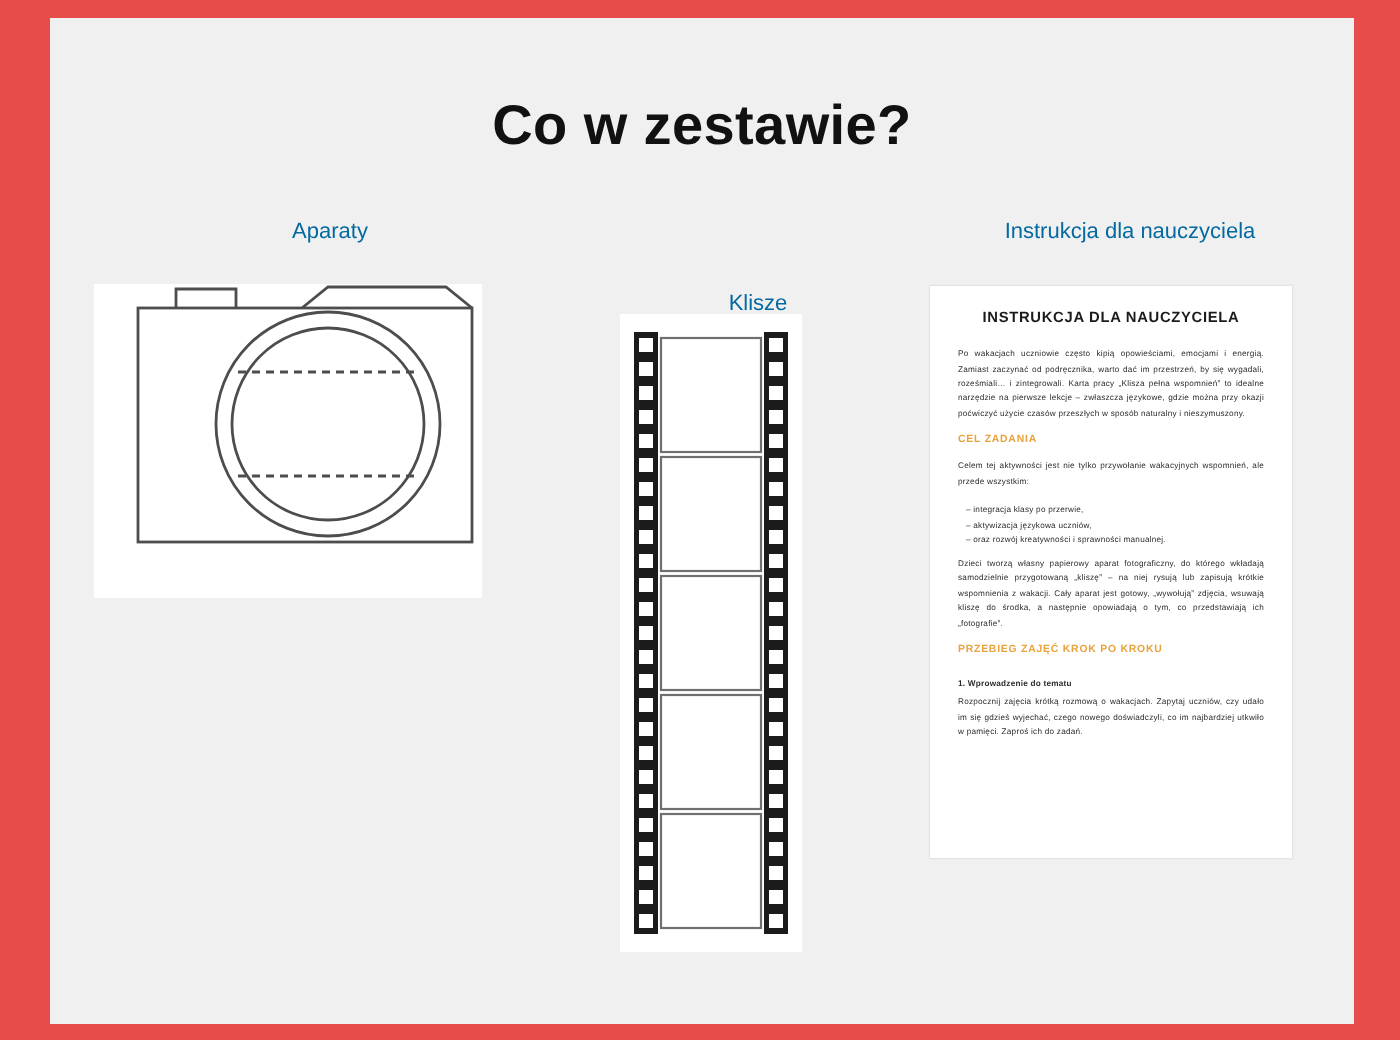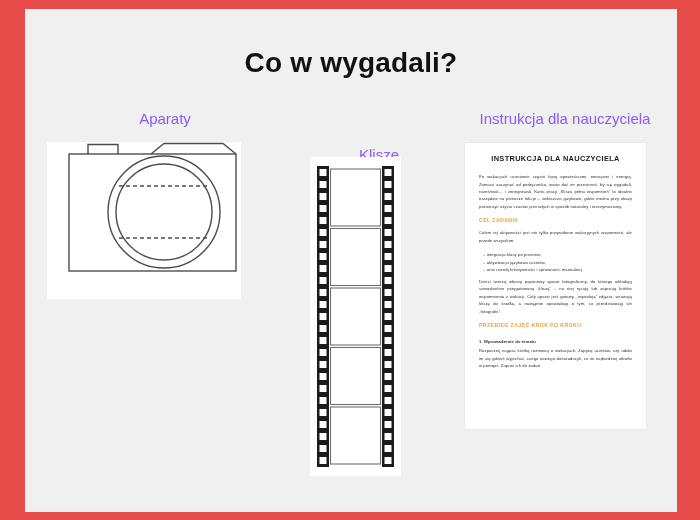--- a/index.html
+++ b/index.html
@@ -37,22 +37,22 @@
     text-align: center;
     font-size: 28px;
     font-weight: bold;
     color: #111111;
     letter-spacing: 0.2px;
   }
   
   .col-label {
     position: absolute;
     top: 101px;
-    font-size: 15px;
-    color: #8b5cf6;
+    font-size: 11px;
+    color: #0369a1;
     text-align: center;
     white-space: nowrap;
   }
   #label-0 { left: 42px;  width: 196px; }
   #label-1 { left: 256px; width: 196px; margin-top: 36px; }
   #label-2 { left: 432px; width: 216px; }
 
   
   #camera-panel {
     position: absolute;
@@ -137,21 +137,21 @@
     letter-spacing: 0.12px;
   }
   .gap-s { height: 5px; }
 </style>
 </head>
 <body>
 
 <div id="slide">
   <div id="canvas">
 
-    <div id="title">Co w wygadali?</div>
+    <div id="title">Co w zestawie?</div>
 
     <div class="col-label" id="label-0">Aparaty</div>
     <div class="col-label" id="label-1">Klisze</div>
     <div class="col-label" id="label-2">Instrukcja dla nauczyciela</div>
 
     <div id="camera-panel">
       <svg id="camera-svg" width="194" height="157" viewBox="0 0 194 157">
         <g fill="none" stroke="#4d4d4d" stroke-width="1.4">
 
           <path d="M41 12 L41 2.5 L71 2.5 L71 12"></path>

